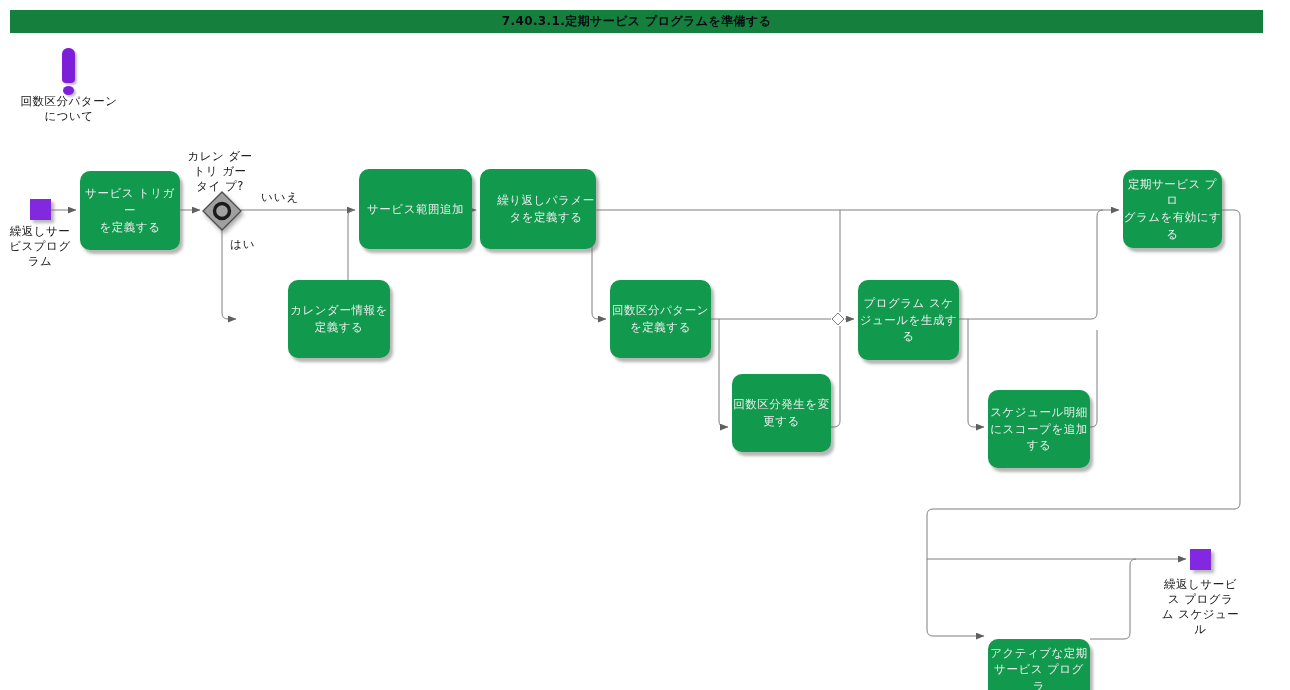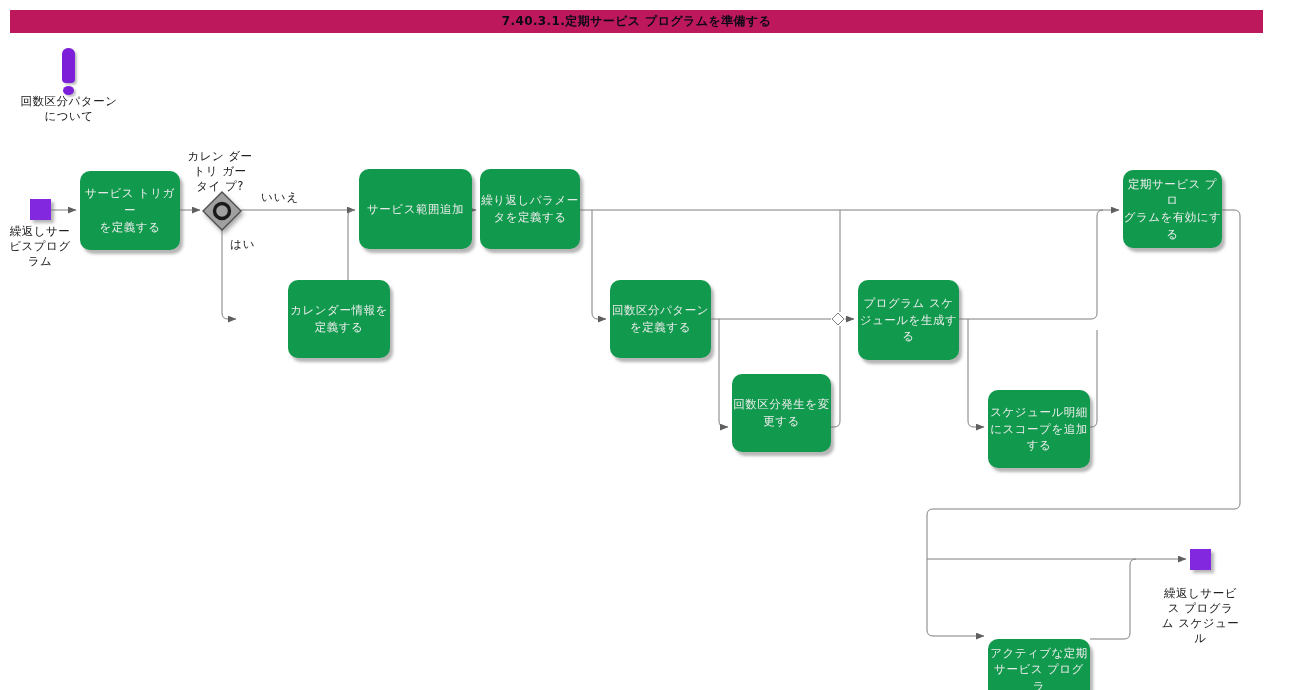--- a/index.html
+++ b/index.html
@@ -3,21 +3,21 @@
 <meta charset="utf-8">
 <style>
   html,body{margin:0;padding:0;}
   body{
     width:1290px;height:690px;position:relative;overflow:hidden;
     background:#ffffff;
     font-family:"DejaVu Sans","Liberation Sans",sans-serif;
   }
   .titlebar{
     position:absolute;left:10px;top:10px;width:1253px;height:23px;
-    background:#be185d;color:#0a0a14;font-size:12px;font-weight:bold;
+    background:#15803d;color:#0a0a14;font-size:12px;font-weight:bold;
     display:flex;align-items:center;justify-content:center;
     letter-spacing:.4px;
   }
   .task{
     position:absolute;background:#119a4d;border-radius:10px;
     box-shadow:3px 4px 3px rgba(110,110,110,.5);
     display:flex;align-items:center;justify-content:center;
     color:#ececec;font-size:11.5px;line-height:1.45;text-align:center;
     white-space:pre-line;letter-spacing:.5px;cursor:pointer;
   }
@@ -121,21 +121,21 @@
   </svg>
   <div class="lbl" style="left:183px;top:149px;width:74px;">カレン ダー
 トリ ガー
 タイ プ?</div>
   <div class="edge-lbl" style="left:261px;top:190px;">いいえ</div>
   <div class="edge-lbl" style="left:230px;top:237px;">はい</div>
 
   <div class="task" style="left:80px;top:171px;width:100px;height:79px;">サービス トリガー
 を定義する</div>
   <div class="task" style="left:359px;top:169px;width:113px;height:80px;">サービス範囲追加</div>
-  <div class="task" style="left:480px;top:169px;width:100px;height:80px;">繰り返しパラメー
+  <div class="task" style="left:480px;top:169px;width:100px;height:80px;padding-left:16px;">繰り返しパラメー
 タを定義する</div>
   <div class="task" style="left:240px;top:280px;width:102px;height:78px;margin-left:48px;">カレンダー情報を
 定義する</div>
   <div class="task" style="left:610px;top:280px;width:101px;height:78px;">回数区分パターン
 を定義する</div>
   <div class="task" style="left:732px;top:374px;width:99px;height:78px;">回数区分発生を変
 更する</div>
   <div class="task" style="left:858px;top:280px;width:101px;height:80px;">プログラム スケ
 ジュールを生成す
 る</div>
@@ -143,17 +143,17 @@
 にスコープを追加
 する</div>
   <div class="task" style="left:1123px;top:170px;width:99px;height:78px;">定期サービス プロ
 グラムを有効にす
 る</div>
   <div class="task" style="left:988px;top:600px;width:102px;height:78px;margin-top:39px;">アクティブな定期
 サービス プログラ
 ムを変更する</div>
 
   <div class="sq" style="left:1190px;top:549px;"></div>
-  <div class="lbl" style="left:1153px;top:577px;width:95px;margin-top:9px;">繰返しサービ
+  <div class="lbl" style="left:1153px;top:577px;width:95px;">繰返しサービ
 ス プログラ
 ム スケジュー
 ル</div>
 </div>
 
 </body></html>

